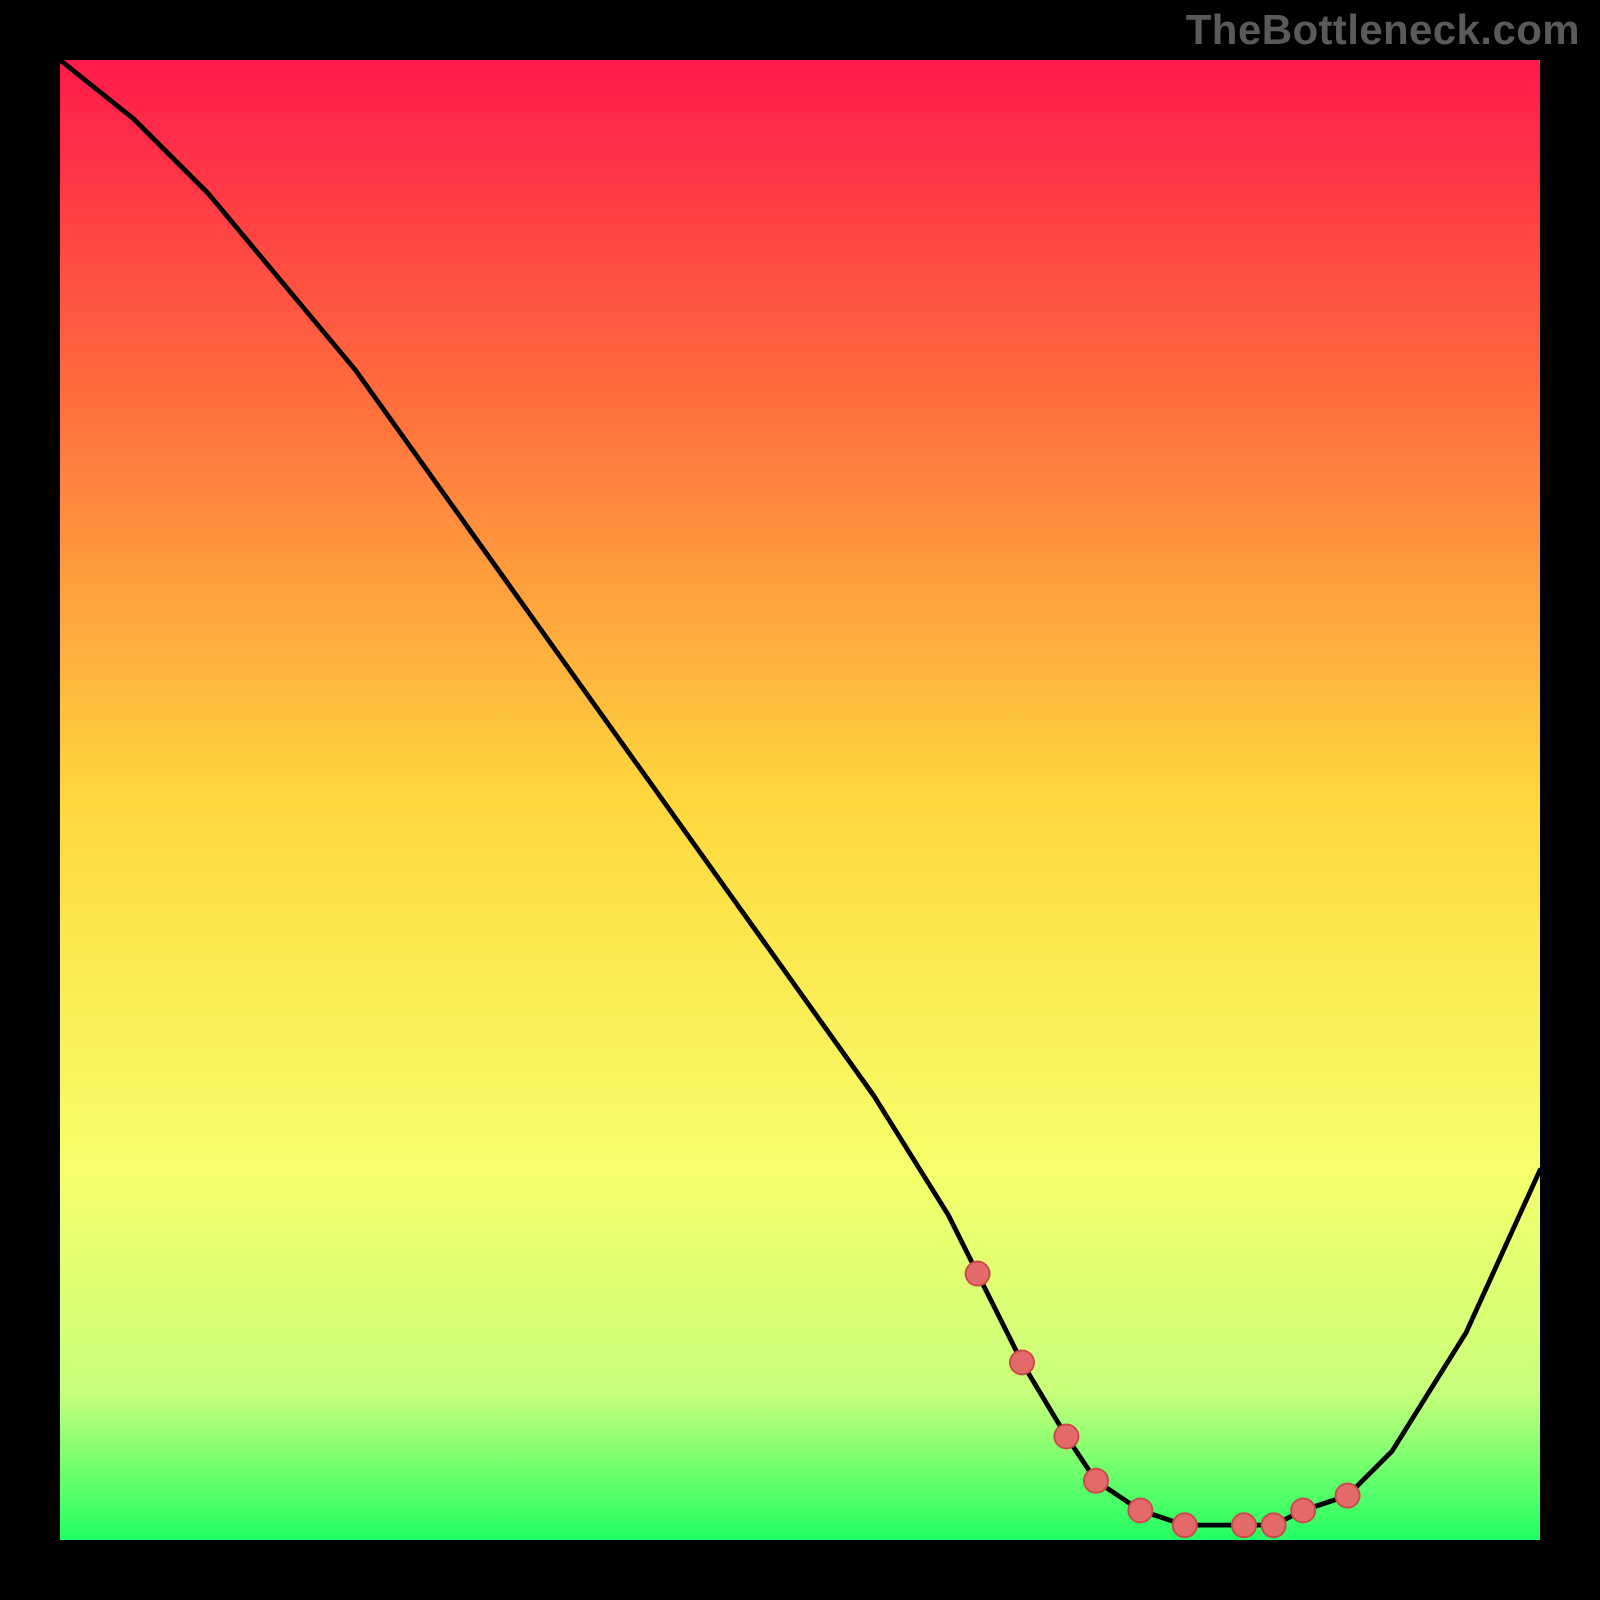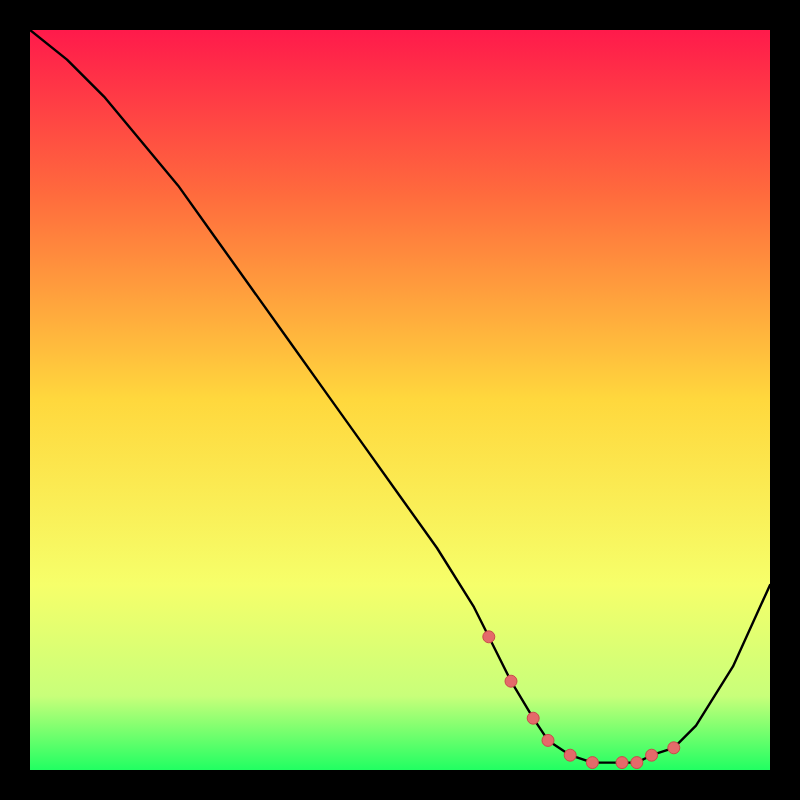--- a/index.html
+++ b/index.html
@@ -36,20 +36,21 @@
   }
   svg {
     display: block;
   }
 </style>
 </head>
 <body>
 
 <div class="stage">
 
+  <div class="watermark">TheBottleneck.com</div>
 
   <div class="chart-area">
     <svg id="chart-svg" width="740" height="740" viewBox="0 0 740 740" preserveAspectRatio="none">
       <defs>
         <linearGradient id="bg-grad" x1="0" y1="0" x2="0" y2="1">
           <stop id="g0" offset="0%" stop-color="#ff1a4b"></stop>
           <stop id="g1" offset="22%" stop-color="#ff6a3d"></stop>
           <stop id="g2" offset="50%" stop-color="#ffd83d"></stop>
           <stop id="g3" offset="75%" stop-color="#f6ff6a"></stop>
           <stop id="g4" offset="90%" stop-color="#c8ff7a"></stop>

